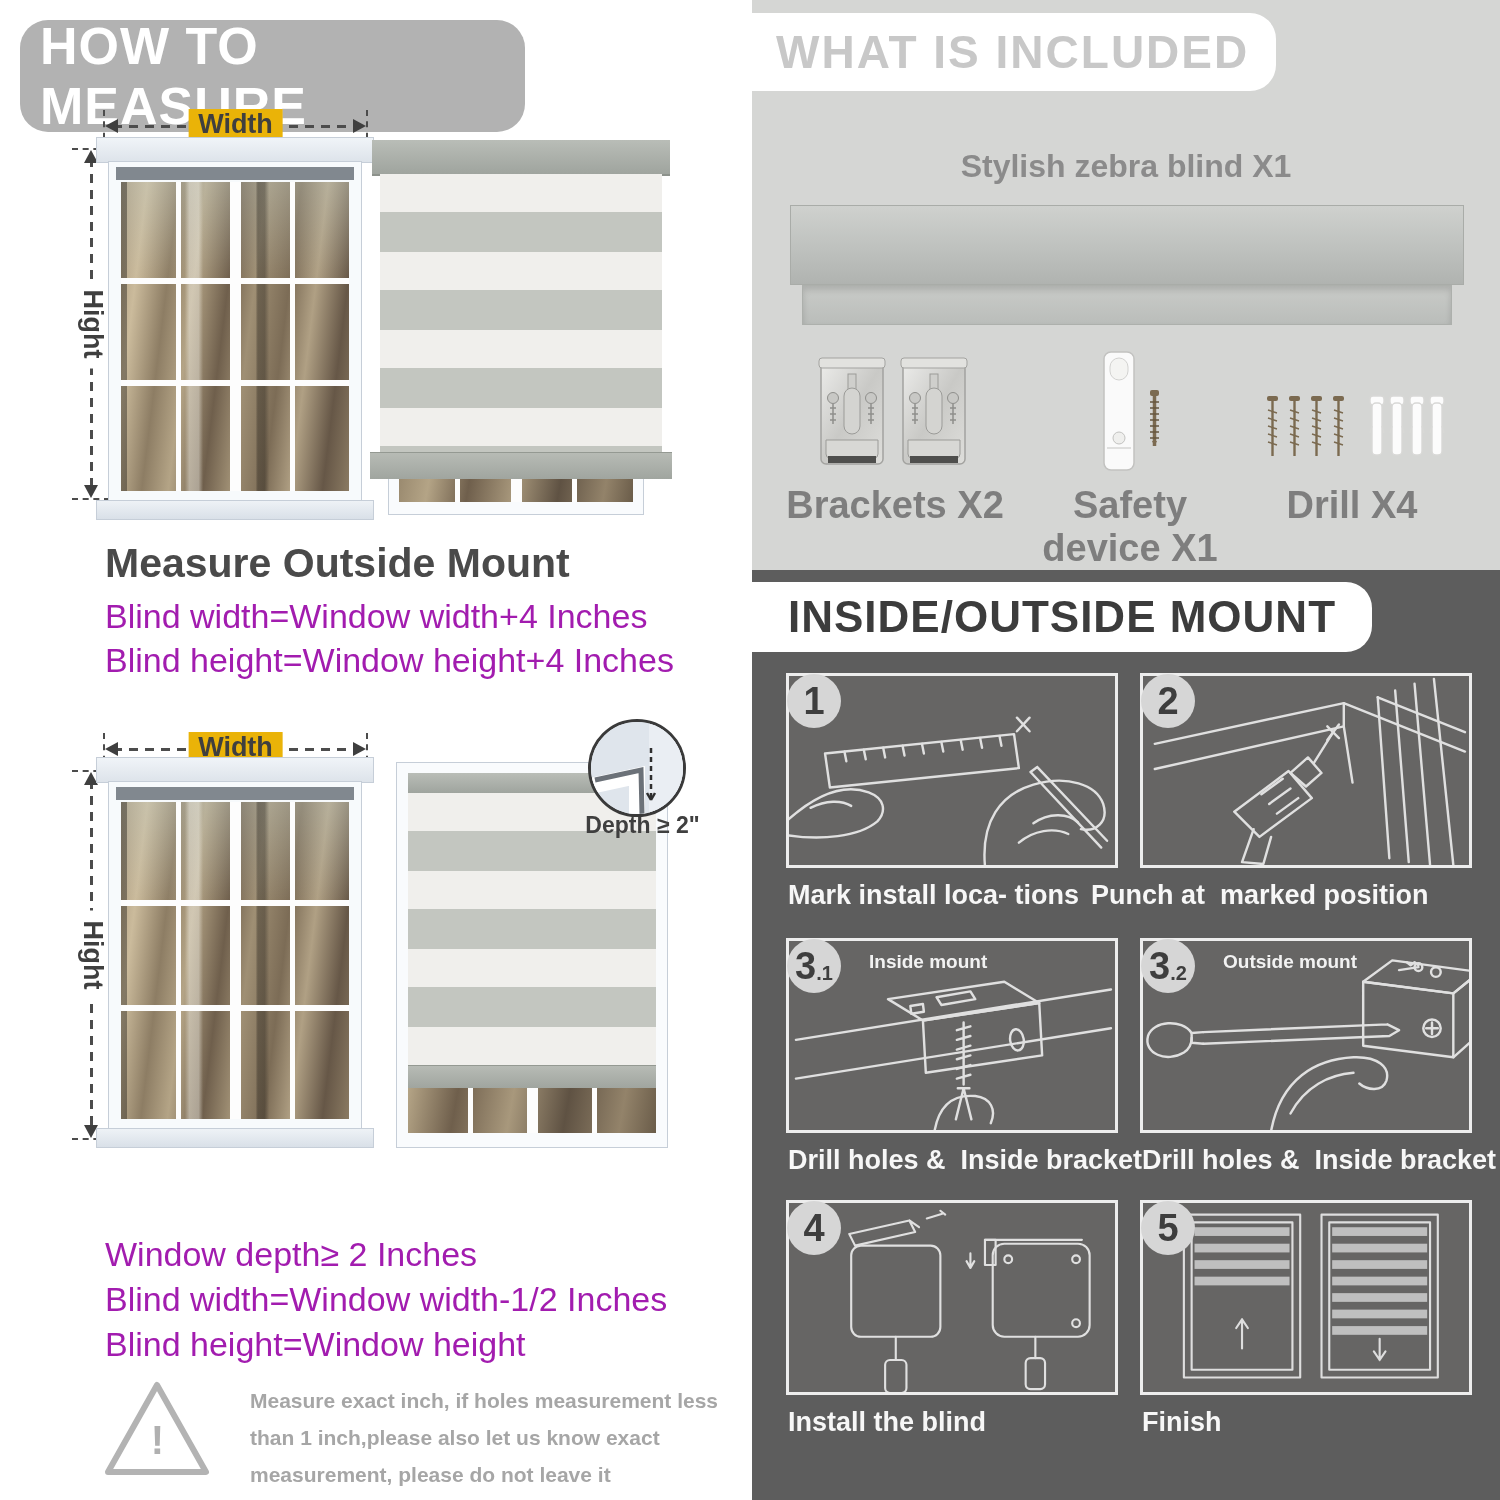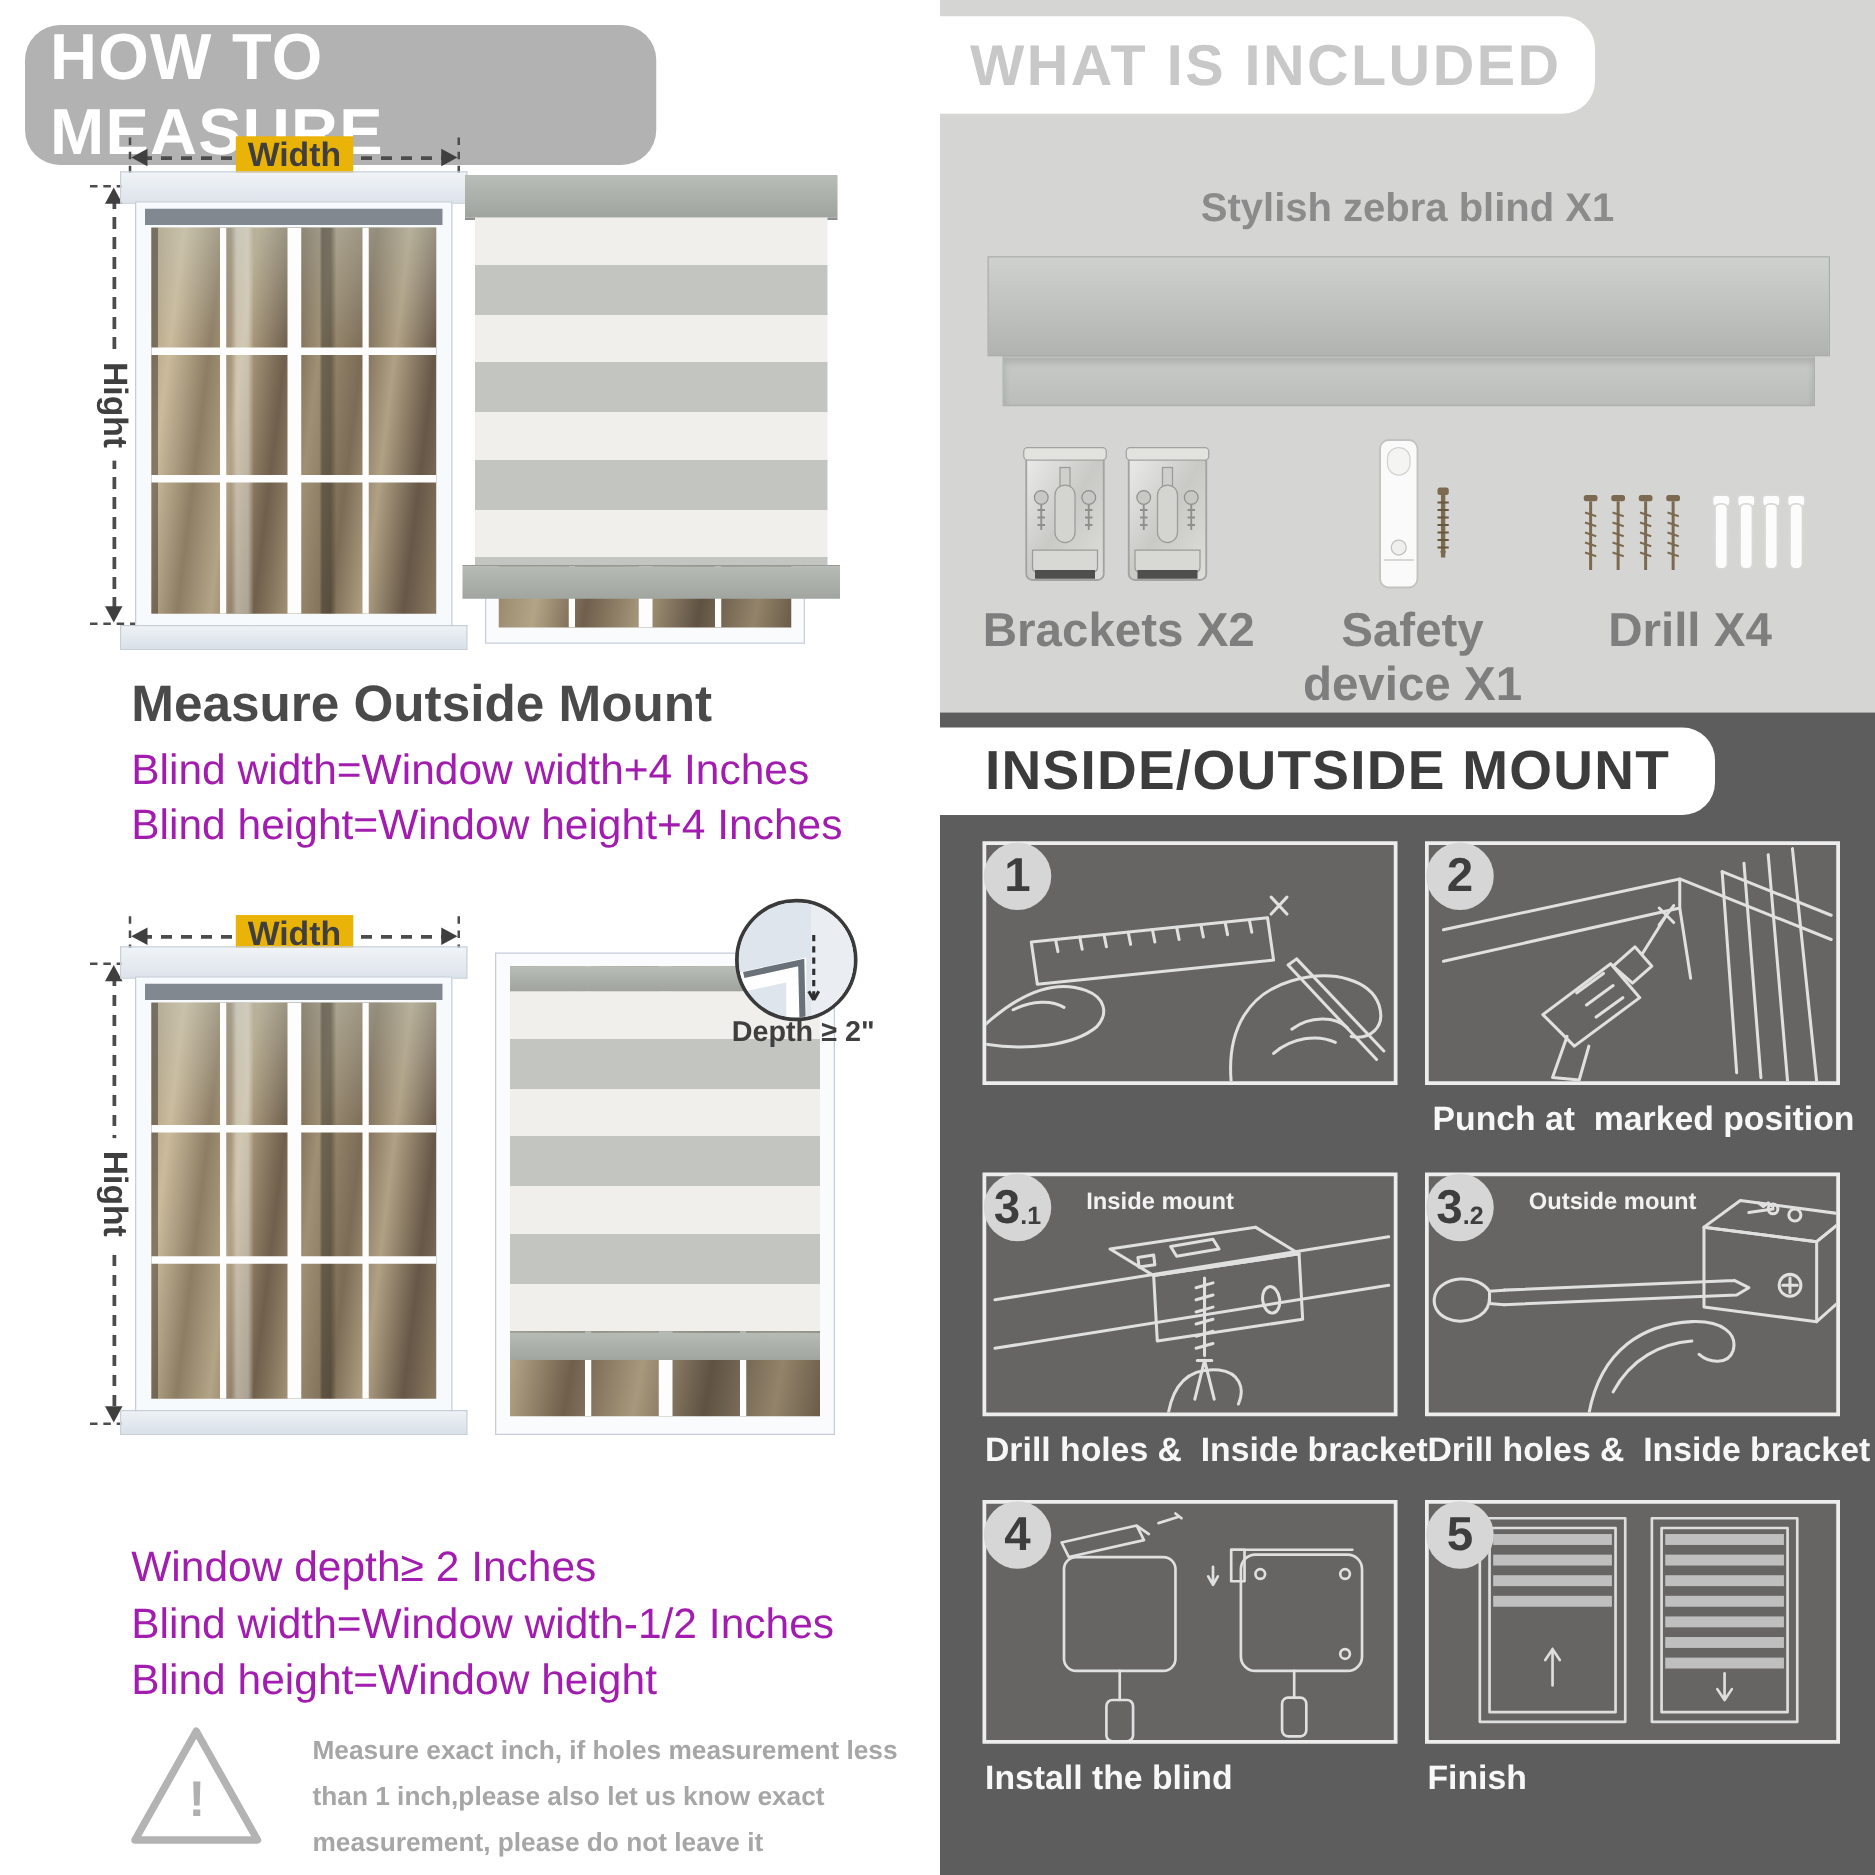--- a/index.html
+++ b/index.html
@@ -359,40 +359,41 @@
       <path d="M-5,150 C30,118 58,112 80,120 C96,126 99,139 89,150 C70,166 30,170 -5,164"></path>
       <path d="M20,136 C36,128 52,128 62,134"></path>
       <path d="M35,80 L230,60 L235,95 L40,115 Z"></path>
       <path d="M55,78 l2,10 M75,76 l2,10 M95,74 l2,10 M115,72 l2,10 M135,70 l2,10 M155,68 l2,10 M175,66 l2,10 M195,64 l2,10 M215,62 l2,10"></path>
       <path d="M233,43 L246,57 M246,43 L233,57"></path>
       <path d="M320,177 L247,99 M326,170 L254,94 M247,99 L254,94"></path>
       <path d="M200,196 C196,150 216,122 250,112 C285,102 315,112 322,132 C328,151 314,161 299,158"></path>
       <path d="M250,152 C265,141 286,141 296,151 M235,172 C250,159 271,156 286,163"></path>
     </svg>
   </div>
+  <div class="abs step-caption" style="left:788px;top:880px;">Mark install loca- tions</div>
 
   <div class="abs tile" style="left:1140px;top:673px;">
     <div class="stepnum">
       <span class="n">2</span>
     </div>
     <svg viewBox="0 0 332 195" stroke="#e0e0e0" stroke-width="2.5" fill="none" stroke-linecap="round" stroke-linejoin="round">
       <path d="M10,70 L205,28 L330,78"></path>
       <path d="M10,96 L205,52 L205,28"></path>
       <path d="M205,52 L214,110"></path>
       <path d="M240,22 L252,188 M258,15 L272,192 M278,8 L294,195 M298,3 L318,195"></path>
       <path d="M240,22 L330,58"></path>
       <path d="M92,140 L148,98 L172,126 L118,166 Z"></path>
       <path d="M112,158 L100,192 L122,194 L130,166"></path>
       <path d="M150,100 L168,84 L182,100 L166,114 Z"></path>
       <path d="M174,90 L194,58"></path>
       <path d="M188,52 L200,64 M200,50 L188,66"></path>
       <path d="M120,122 L142,106 M128,132 L150,116 M136,142 L158,126"></path>
     </svg>
   </div>
-  <div class="abs step-caption" style="left:1146px;top:880px;">Punch at  marked position</div>
+  <div class="abs step-caption" style="left:1091px;top:880px;">Punch at  marked position</div>
 
   <div class="abs tile" style="left:786px;top:938px;">
     <div class="stepnum">
       <span class="n">3</span>
         <span class="sub">.1</span>
     </div>
     <div class="tile-title">Inside mount</div>
     <svg viewBox="0 0 332 195" stroke="#e0e0e0" stroke-width="2.5" fill="none" stroke-linecap="round" stroke-linejoin="round">
       <path d="M5,102 L330,50 M5,142 L330,90"></path>
       <path d="M100,60 L220,42 L256,64 L136,82 Z"></path>

